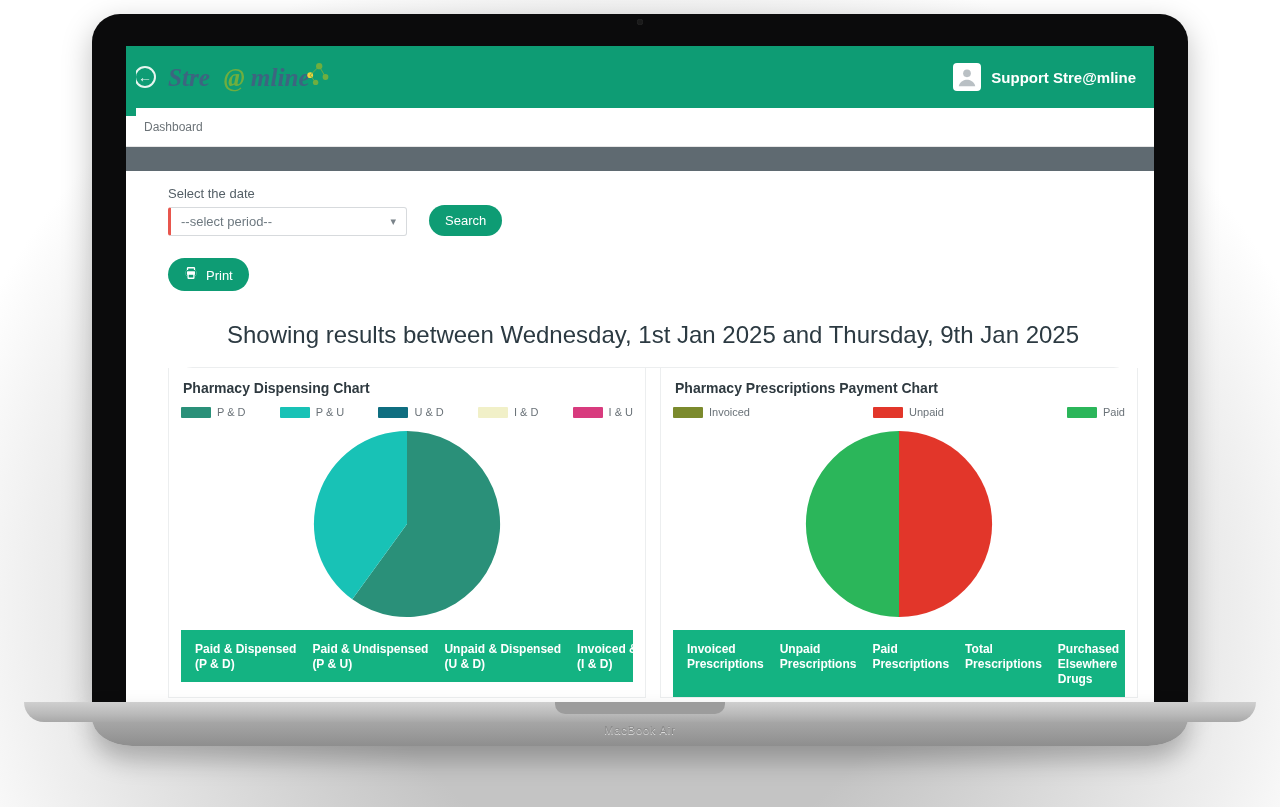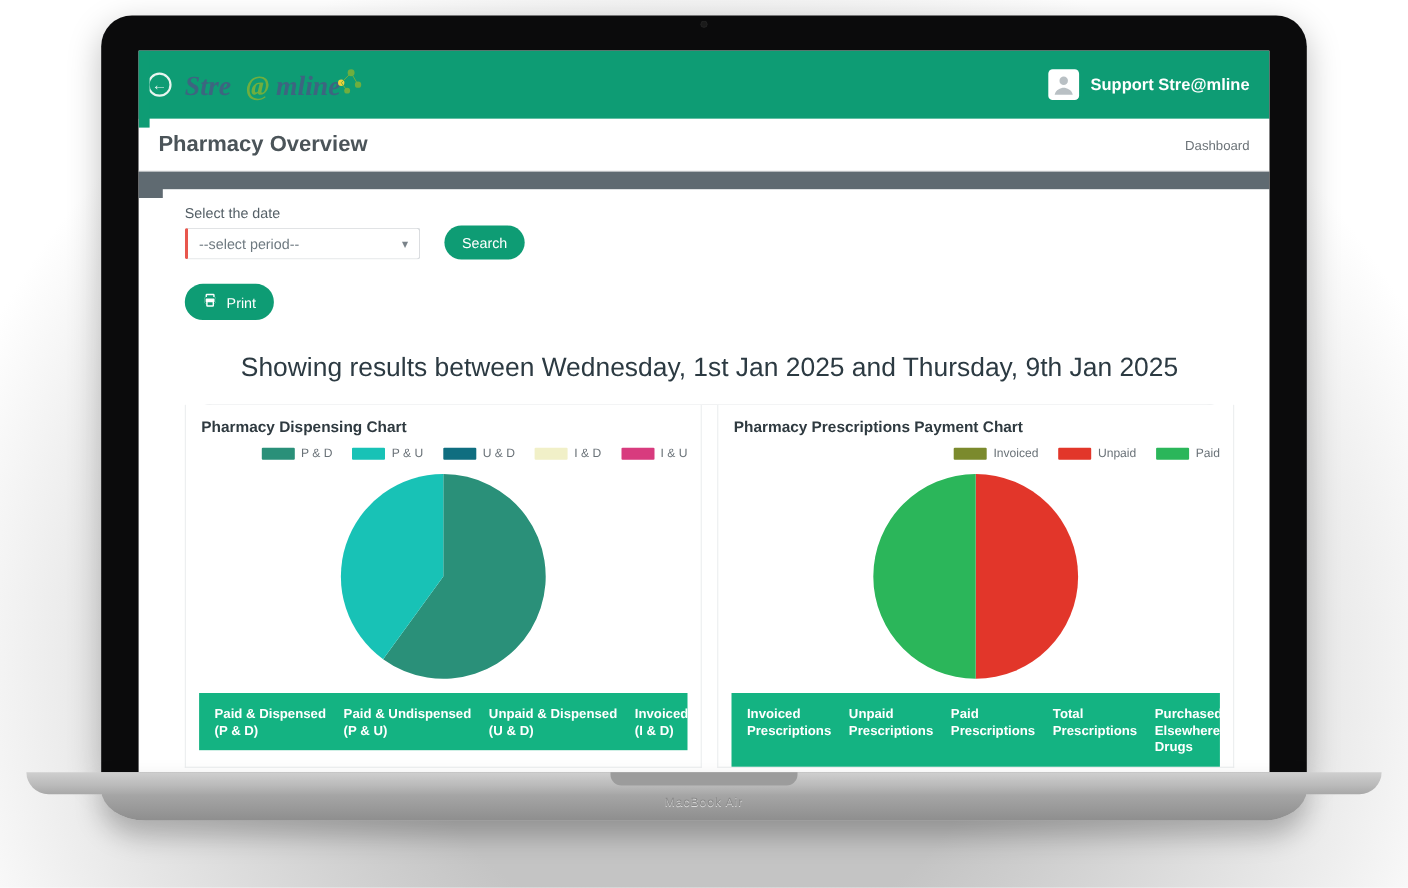--- a/index.html
+++ b/index.html
@@ -102,30 +102,30 @@
   .page-title { color: #4b5459; font-weight: 700; font-size: 20px; }
   .breadcrumb { color: #6c7378; font-size: 12px; }
 
   .gray-band { background: #5f6a71; height: 24px; }
 
   .content {
     position: absolute;
     left: 22px; right: 0;
     top: 126px; bottom: 0;
     background: #fff;
-    padding: 14px 32px 0 20px;
+    padding: 14px 16px 0 20px;
     overflow: hidden;
   }
 
   .filter-row {
     display: flex; align-items: flex-end; gap: 22px;
   }
   .filter-label { font-size: 13px; color: #545f66; margin-bottom: 6px; display:block; }
   .select-wrap {
-    width: 214px;
+    width: 239px;
     border: 1px solid #d7dadd;
     border-left: 3px solid #e8564d;
     border-radius: 3px;
     background: #fff;
     display:flex; align-items:center; justify-content: space-between;
     padding: 6px 10px;
     color: #6e7980; font-size: 13px;
     cursor: pointer;
   }
   .select-caret { color: #7a838a; font-size: 11px; }
@@ -154,21 +154,21 @@
   .card {
     flex: 1 1 0;
     background: #fff;
     border: 1px solid #eceeef;
     border-top: none;
     padding: 10px 12px 0 12px;
     min-width: 0;
   }
   .card-title { font-size: 14px; font-weight: 700; color: #2f3a40; margin: 2px 0 10px 2px; }
 
-  .legend { display:flex; justify-content:flex-end; gap:18px; margin-bottom: 8px; }
+  .legend { display:flex; justify-content:space-between; gap:18px; margin-bottom: 8px; }
   .lg { display:flex; align-items:center; gap:6px; font-size: 11px; color:#6a7278; }
   .swatch { width: 30px; height: 11px; border-radius: 1px; }
   .pie-wrap { display:flex; justify-content:center; }
   svg.pie { width: 230px; height: 196px; }
 
   .cat-strip {
     margin-top: 8px;
     background: #14b382;
     color: #fff;
     font-size: 12px;
@@ -228,21 +228,20 @@
             <svg class="avatar-svg" viewBox="0 0 24 24">
               <circle cx="12" cy="8" r="4.2" fill="#b9c0c4"></circle>
               <path d="M3 22c1-5 6-7 9-7s8 2 9 7z" fill="#b9c0c4"></path>
             </svg>
           </span>
           <span class="user-name">Support Stre@mline</span>
         </div>
       </div>
 
       <div class="subheader">
-        <div class="page-title">Pharmacy Overview</div>
         <a class="breadcrumb">Dashboard</a>
       </div>
 
       <div class="gray-band"></div>
       <div class="screen-green-left"></div>
 
       <div class="content">
 
         <div class="filter-row">
           <div>

